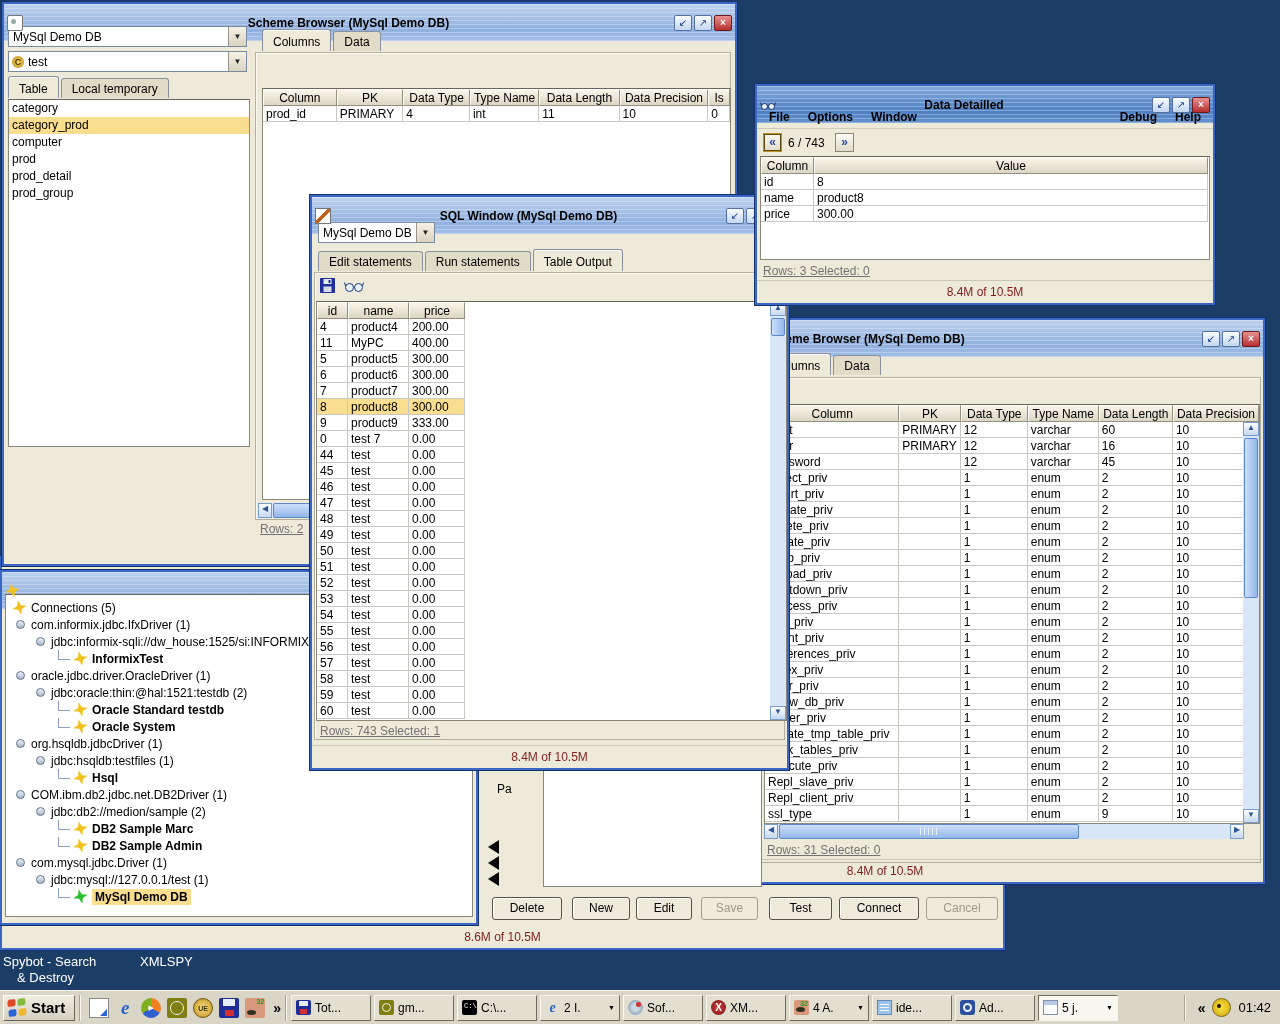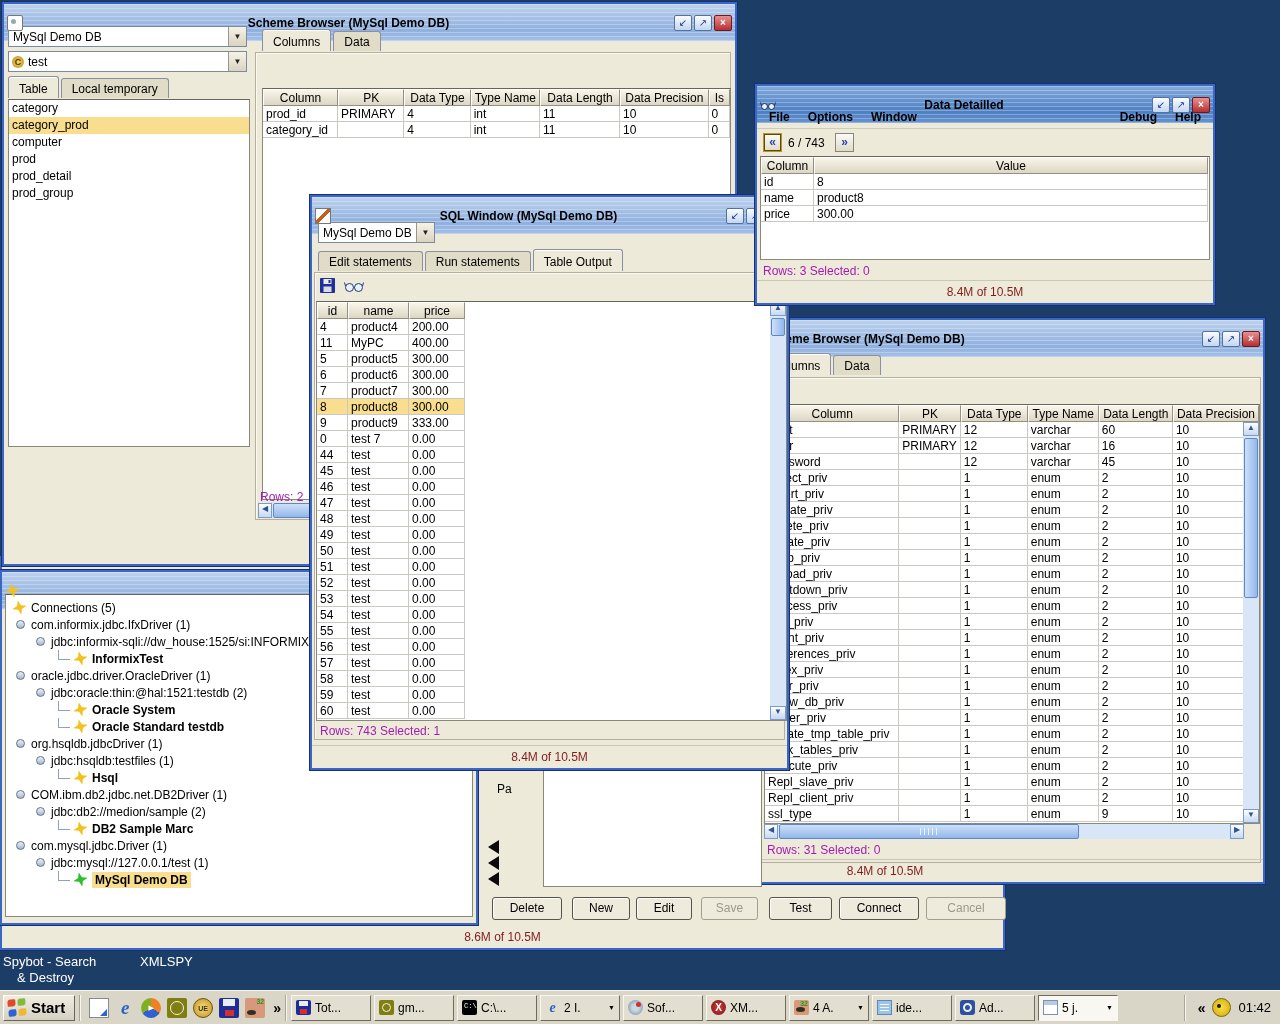--- a/index.html
+++ b/index.html
@@ -38,21 +38,21 @@
       background:#E0DCC8;white-space:nowrap;}
   .tab.active{background:#EEEADA;box-shadow:inset 0 1px 0 #fff;padding-top:5px;margin-top:-2px;}
   .sunken{position:absolute;background:#fff;border:1px solid #8A8878;border-top-color:#68665A;box-sizing:border-box;overflow:hidden;}
   .etchpane{position:absolute;border:1px solid #B4B0A0;box-shadow:inset 1px 1px 0 #FBF9F2;box-sizing:border-box;}
   table.grid{border-collapse:separate;border-spacing:0;table-layout:fixed;background:#fff;font-size:12px;}
   table.grid th{background:linear-gradient(#F9F5E9,#DCD6C4);border:1px solid;border-color:#FFFFFF #948F7E #948F7E #FFFFFF;
       font-weight:normal;height:15px;padding:0 3px;text-align:center;white-space:nowrap;overflow:hidden;}
   table.grid td{height:15px;padding:0 3px;border-right:1px solid #C9C9C1;border-bottom:1px solid #C9C9C1;
       white-space:nowrap;overflow:hidden;background:#fff;}
   table.grid tr.sel td{background:#F8DE8E;}
-  .statusrow{position:absolute;color:#a21caf;white-space:nowrap;}
+  .statusrow{position:absolute;color:#737373;white-space:nowrap;text-decoration:underline;}
   .memrow{position:absolute;left:0;right:0;color:#7f1d1d;text-align:center;border-top:1px solid #CBC7B6;padding-top:4px;}
   
   .vsb,.hsb{position:absolute;background:#D9E6F7;box-sizing:border-box;}
   .sbb{position:absolute;background:linear-gradient(#FDFEFF,#C7D8F0);border:1px solid #7A9CC8;color:#2E5494;
       font-size:8px;text-align:center;box-sizing:border-box;}
   .sbth{position:absolute;background:linear-gradient(90deg,#CDE0F9,#93B7EA);border:1px solid #5E87C6;border-radius:2px;box-sizing:border-box;}
   .sbth.h{background:linear-gradient(180deg,#CDE0F9,#93B7EA);}
   .sbth.h::after{content:"";position:absolute;left:50%;top:3px;bottom:3px;width:18px;transform:translateX(-50%);
       background:repeating-linear-gradient(90deg,#EAF2FC 0 1px,transparent 1px 4px);}
   
@@ -144,21 +144,21 @@
   <div class="dlabel" style="left:140px;top:954px;">XMLSPY</div>
 
   <div class="win" style="left:0;top:556px;width:1005px;height:394px;z-index:1;">
     <div>
         <div class="pbtn" style="left: 490px; width: 70px; top: 339px;">Delete</div>
         <div class="pbtn" style="left: 570px; width: 58px; top: 339px;">New</div>
         <div class="pbtn" style="left: 634px; width: 56px; top: 339px;">Edit</div>
         <div class="pbtn disabled" style="left: 699px; width: 57px; top: 339px;">Save</div>
         <div class="pbtn" style="left: 767px; width: 63px; top: 339px;">Test</div>
         <div class="pbtn" style="left: 837px; width: 80px; top: 339px;">Connect</div>
-        <div class="pbtn disabled" style="left: 924px; width: 80px; top: 339px;">Cancel</div>
+        <div class="pbtn disabled" style="left: 924px; width: 72px; top: 339px;">Cancel</div>
       </div>
     <div class="memrow" style="bottom:4px;border-top:none;">8.6M of 10.5M</div>
   </div>
 
   <div class="win" style="left:505px;top:318px;width:760px;height:566px;z-index:2;">
     <div class="tb">
       <span class="ti-page"></span>
       <span class="tb-title">Scheme Browser (MySql Demo DB)</span>
       <span class="wbtns">
         <span class="wb">↙</span>
@@ -446,26 +446,26 @@
           <span class="knob"></span>
           <span class="tree-text">oracle.jdbc.driver.OracleDriver  (1)</span>
         </div>
         <div class="tree-row" style="padding-left: 30px;">
           <span class="knob"></span>
           <span class="tree-text">jdbc:oracle:thin:@hal:1521:testdb  (2)</span>
         </div>
         <div class="tree-row" style="padding-left: 52px;">
           <span class="elbow"></span>
           <span class="tstar"></span>
-          <span class="tree-text bold">Oracle System</span>
+          <span class="tree-text bold">Oracle Standard testdb</span>
         </div>
         <div class="tree-row" style="padding-left: 52px;">
           <span class="elbow"></span>
           <span class="tstar"></span>
-          <span class="tree-text bold">Oracle Standard testdb</span>
+          <span class="tree-text bold">Oracle System</span>
         </div>
         <div class="tree-row" style="padding-left: 10px;">
           <span class="knob"></span>
           <span class="tree-text">org.hsqldb.jdbcDriver  (1)</span>
         </div>
         <div class="tree-row" style="padding-left: 30px;">
           <span class="knob"></span>
           <span class="tree-text">jdbc:hsqldb:testfiles  (1)</span>
         </div>
         <div class="tree-row" style="padding-left: 52px;">
@@ -478,20 +478,25 @@
           <span class="tree-text">COM.ibm.db2.jdbc.net.DB2Driver  (1)</span>
         </div>
         <div class="tree-row" style="padding-left: 30px;">
           <span class="knob"></span>
           <span class="tree-text">jdbc:db2://medion/sample  (2)</span>
         </div>
         <div class="tree-row" style="padding-left: 52px;">
           <span class="elbow"></span>
           <span class="tstar"></span>
           <span class="tree-text bold">DB2 Sample Marc</span>
+        </div>
+        <div class="tree-row" style="padding-left: 52px;">
+          <span class="elbow"></span>
+          <span class="tstar"></span>
+          <span class="tree-text bold">DB2 Sample Admin</span>
         </div>
         <div class="tree-row" style="padding-left: 10px;">
           <span class="knob"></span>
           <span class="tree-text">com.mysql.jdbc.Driver  (1)</span>
         </div>
         <div class="tree-row" style="padding-left: 30px;">
           <span class="knob"></span>
           <span class="tree-text">jdbc:mysql://127.0.0.1/test  (1)</span>
         </div>
         <div class="tree-row" style="padding-left: 52px;">
@@ -563,38 +568,29 @@
           <tbody>
             <tr>
               <td>prod_id</td>
               <td>PRIMARY</td>
               <td>4</td>
               <td>int</td>
               <td>11</td>
               <td>10</td>
               <td>0</td>
             </tr>
-            <tr>
-              <td>category_id</td>
-              <td></td>
-              <td>4</td>
-              <td>int</td>
-              <td>11</td>
-              <td>10</td>
-              <td>0</td>
-            </tr>
           </tbody>
         </table>
     </div>
     <div class="hsb" style="left:254px;top:499px;width:469px;height:15px;">
       <div class="sbb" style="left:0;top:0;bottom:0;width:14px;">◀</div>
       <div class="sbth h" style="left:15px;top:0;bottom:0;width:200px;"></div>
       <div class="sbb" style="right:0;top:0;bottom:0;width:14px;">▶</div>
     </div>
-    <div class="statusrow" style="left:256px;top:486px;">Rows: 2</div>
+    <div class="statusrow" style="left:256px;top:518px;">Rows: 2</div>
   </div>
 
   <div class="win" style="left:310px;top:195px;width:479px;height:575px;z-index:6;">
     <div class="tb">
       <span class="ti-pencil"></span>
       <span class="tb-title">SQL Window (MySql Demo DB)</span>
       <span class="wbtns">
         <span class="wb">↙</span>
         <span class="wb">↗</span>
         <span class="wb close">×</span>

